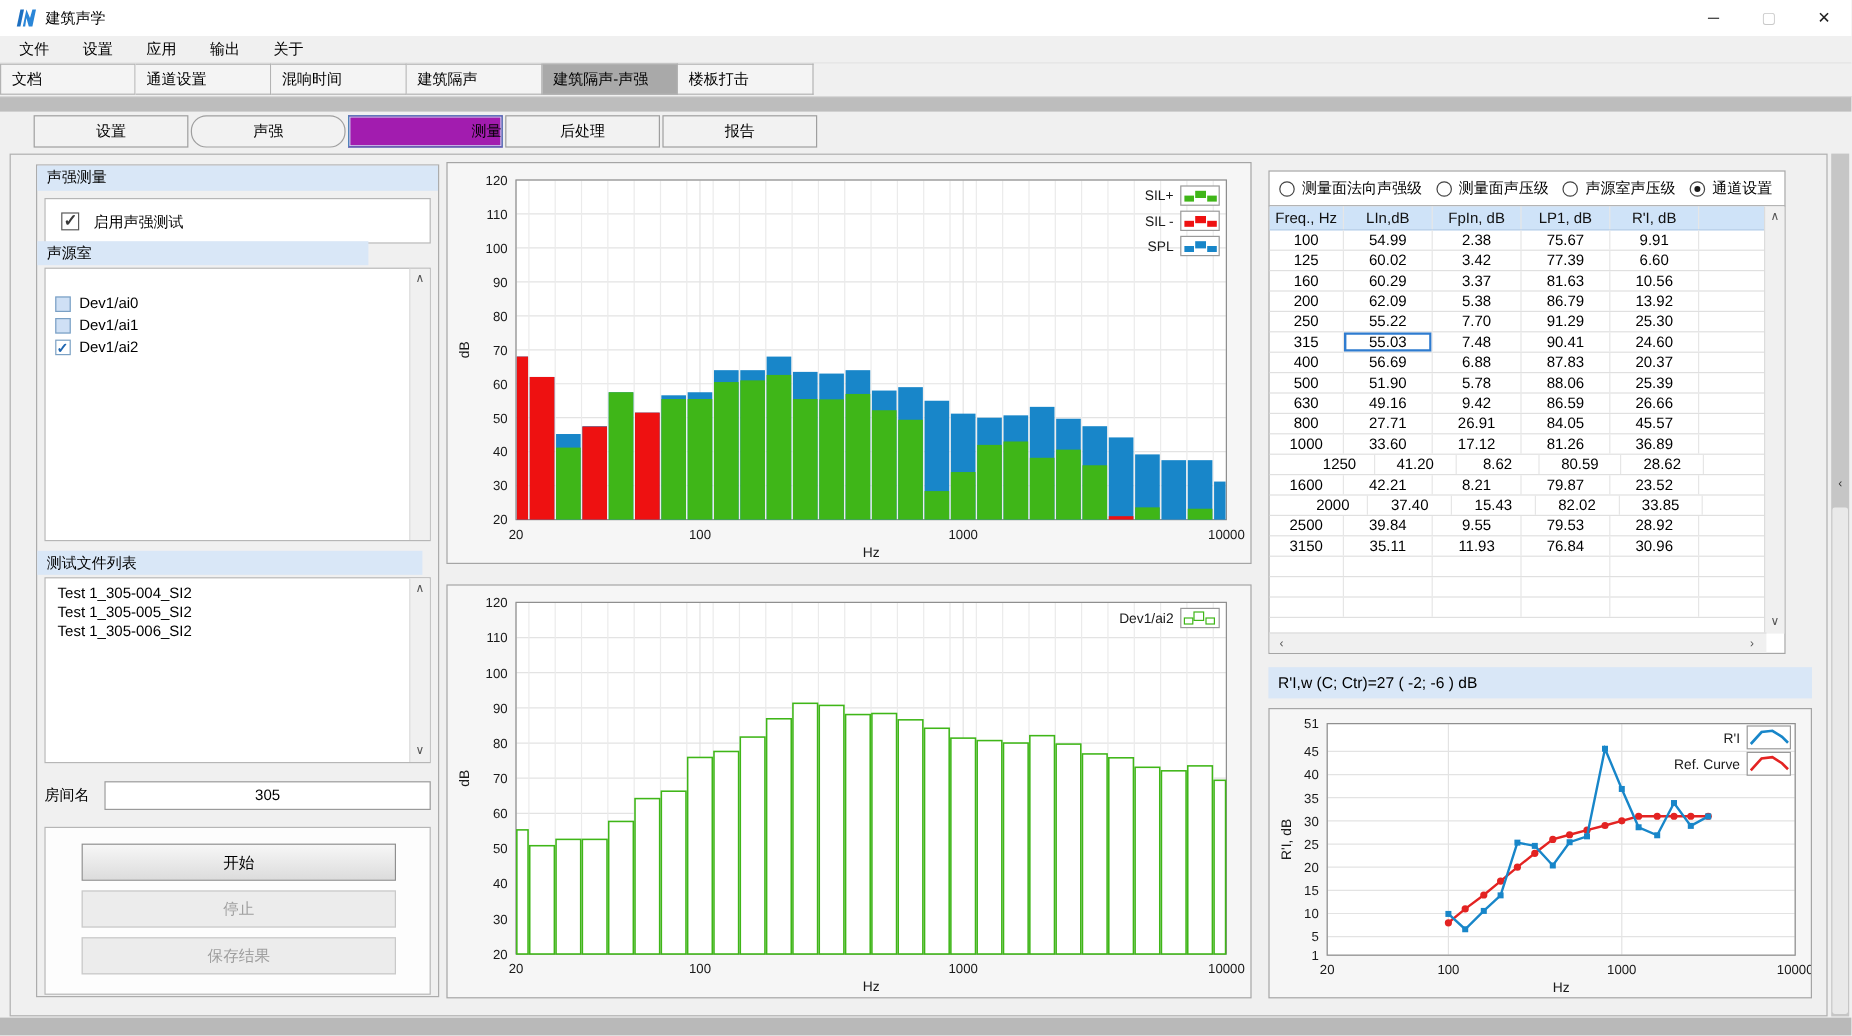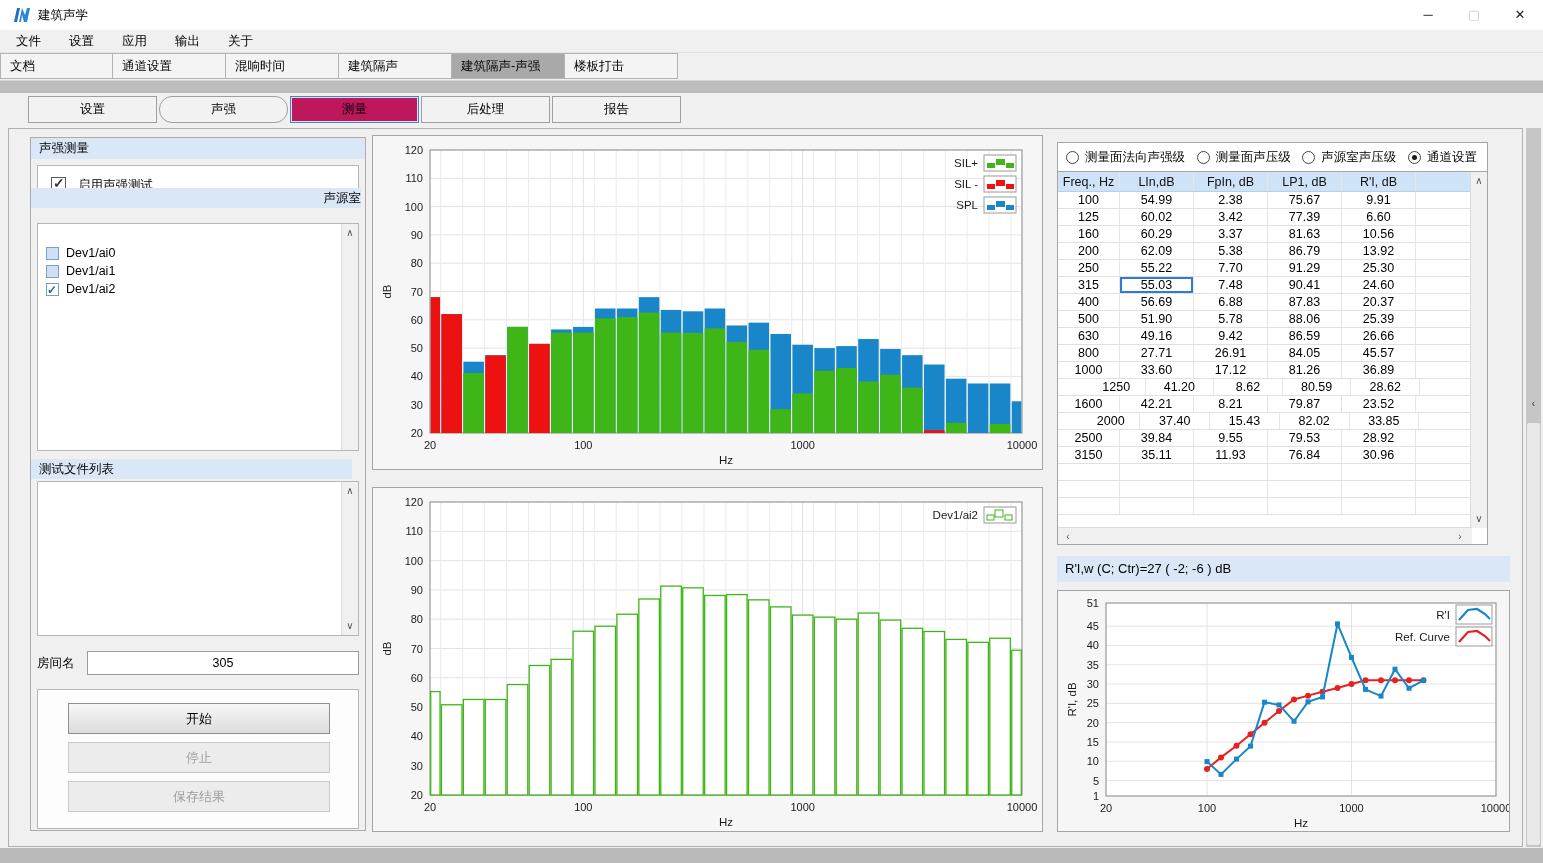--- a/index.html
+++ b/index.html
@@ -16,21 +16,21 @@
 .menubar{left:0;top:30px;width:1543px;height:23px;background:#f0f0f0;border-bottom:1px solid #e2e2e2;padding-left:2px;}
 .menuitem{display:inline-block;padding:0 14px;line-height:22px;font-size:12.5px;color:#000;}
 
 .maintabs{left:0;top:53px;width:1543px;height:27px;background:#f0f0f0;text-decoration:underline;}
 .mtab{display:inline-block;width:113px;height:26px;line-height:25px;padding-left:9px;font-size:12.5px;background:#f4f4f4;border:1px solid #b3b3b3;border-left:none;vertical-align:top;}
 .mtab:first-child{border-left:1px solid #b3b3b3;}
 .mtab.active{background:#a9a9a9;}
 .grayband{left:0;top:80px;width:1543px;height:13px;background:#bdbdbd;border-top:1px solid #d7d7d7;}
 
 .subtab{top:96px;height:27px;width:129px;text-align:center;line-height:25px;font-size:12.5px;background:#f2f2f2;border:1px solid #9f9f9f;}
-.subtab.active{background:#be185d;border:1px solid #4f83b8;box-shadow:inset 0 0 0 1px #cfe3f5;}
+.subtab.active{background:#a21caf;border:1px solid #4f83b8;box-shadow:inset 0 0 0 1px #cfe3f5;text-align:right;}
 .frame{left:8px;top:128px;width:1515px;height:719px;border:1px solid #b0b0b0;}
 
 .group{left:30px;top:137px;width:336px;height:694px;border:1px solid #acacac;background:#f0f0f0;}
 .hdrblue{background:#d9e7f7;font-size:12.5px;line-height:20px;padding-left:8px;color:#000;}
 .whitebox{background:#fff;border:1px solid #b6b6b6;}
 .cbsquare{width:15px;height:15px;border:1px solid #5a5a5a;background:#fff;position:relative;display:inline-block;}
 .cbsquare .ck{position:absolute;left:1px;top:-3px;font-size:14px;font-weight:bold;color:#3a3a3a;}
 .listrow{height:18px;line-height:18px;font-size:12.5px;display:flex;align-items:center;padding-left:8px;}
 .lcb{width:13px;height:13px;border:1px solid #7aa0c4;display:inline-block;margin-right:7px;position:relative;flex:0 0 13px;}
 .lcb.unchecked{background:#cfe0f5;}
@@ -94,21 +94,21 @@
   <div class="abs frame"></div>
 
   <div class="abs group">
     <div class="abs hdrblue" style="left:0;top:0;width:334px;height:21px;">声强测量</div>
 
     <div class="abs whitebox" style="left:6px;top:27px;width:322px;height:38px;">
       <span class="abs cbsquare" style="left:13px;top:11px;"><span class="ck">✓</span></span>
       <span class="abs" style="left:40px;top:0;line-height:38px;font-size:12.5px;">启用声强测试</span>
     </div>
 
-    <div class="abs hdrblue" style="left:0;top:50px;width:330px;height:20px;text-align:right;">声源室</div>
+    <div class="abs hdrblue" style="left:0;top:63px;width:276px;height:20px;">声源室</div>
     <div class="abs whitebox" style="left:6px;top:85px;width:322px;height:228px;">
       <div id="srclist" style="padding-top:20px;">
           <div class="listrow">
             <span class="lcb unchecked"></span>
             <span>Dev1/ai0</span>
           </div>
           <div class="listrow">
             <span class="lcb unchecked"></span>
             <span>Dev1/ai1</span>
           </div>
@@ -119,20 +119,25 @@
             <span>Dev1/ai2</span>
           </div>
         </div>
       <div class="scrollcol" style="height:226px;">
         <span class="scrollarrow" style="top:1px;">∧</span>
       </div>
     </div>
 
     <div class="abs hdrblue" style="left:0;top:321px;width:321px;height:20px;">测试文件列表</div>
     <div class="abs whitebox" style="left:6px;top:343px;width:322px;height:155px;">
+      <div id="filelist" style="padding-top:4px;">
+          <div class="filerow">Test 1_305-004_SI2</div>
+          <div class="filerow">Test 1_305-005_SI2</div>
+          <div class="filerow">Test 1_305-006_SI2</div>
+        </div>
       <div class="scrollcol" style="height:153px;">
         <span class="scrollarrow" style="top:1px;">∧</span>
         <span class="scrollarrow" style="bottom:1px;">∨</span>
       </div>
     </div>
 
     <span class="abs" style="left:6px;top:513px;width:50px;height:24px;line-height:24px;font-size:12.5px;">房间名</span>
     <input class="abs" style="left: 56px; top: 513px; width: 272px; height: 24px; border: 1px solid rgb(154, 154, 154); background: rgb(255, 255, 255); text-align: center; font-size: 12.5px;" value="305">
 
     <div class="abs whitebox" style="left:6px;top:551px;width:322px;height:140px;background:#fdfdfd;">

